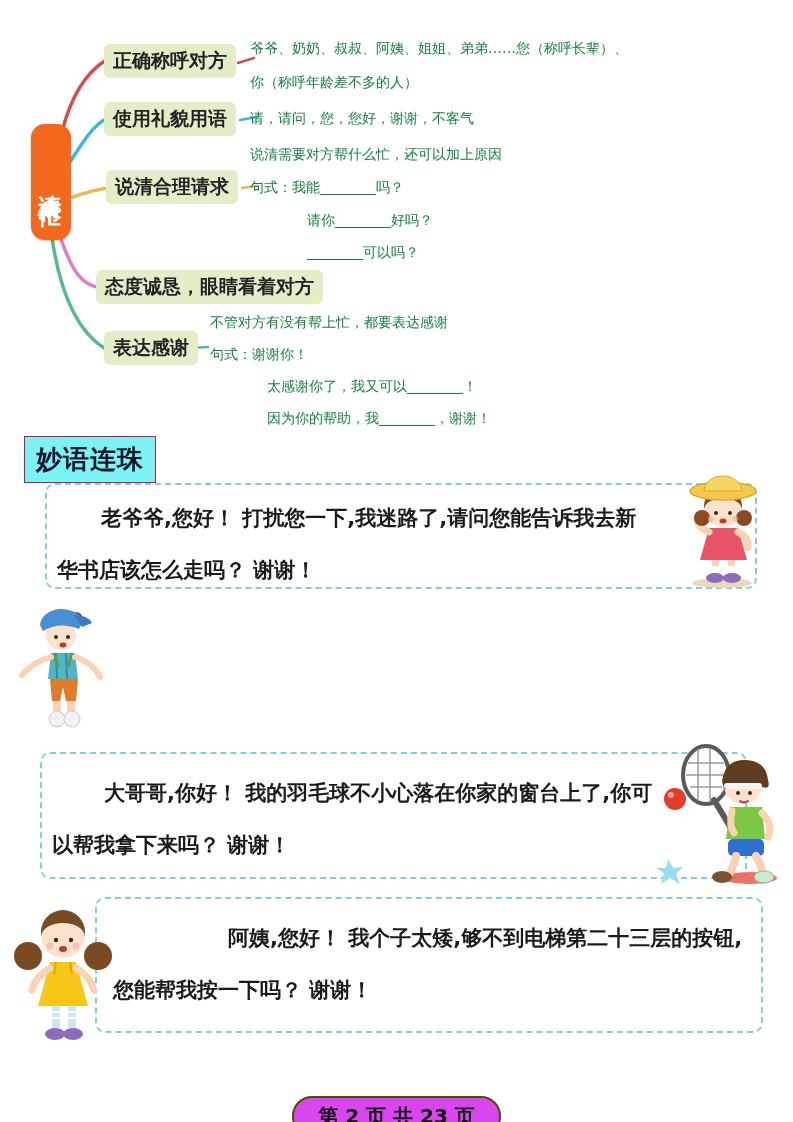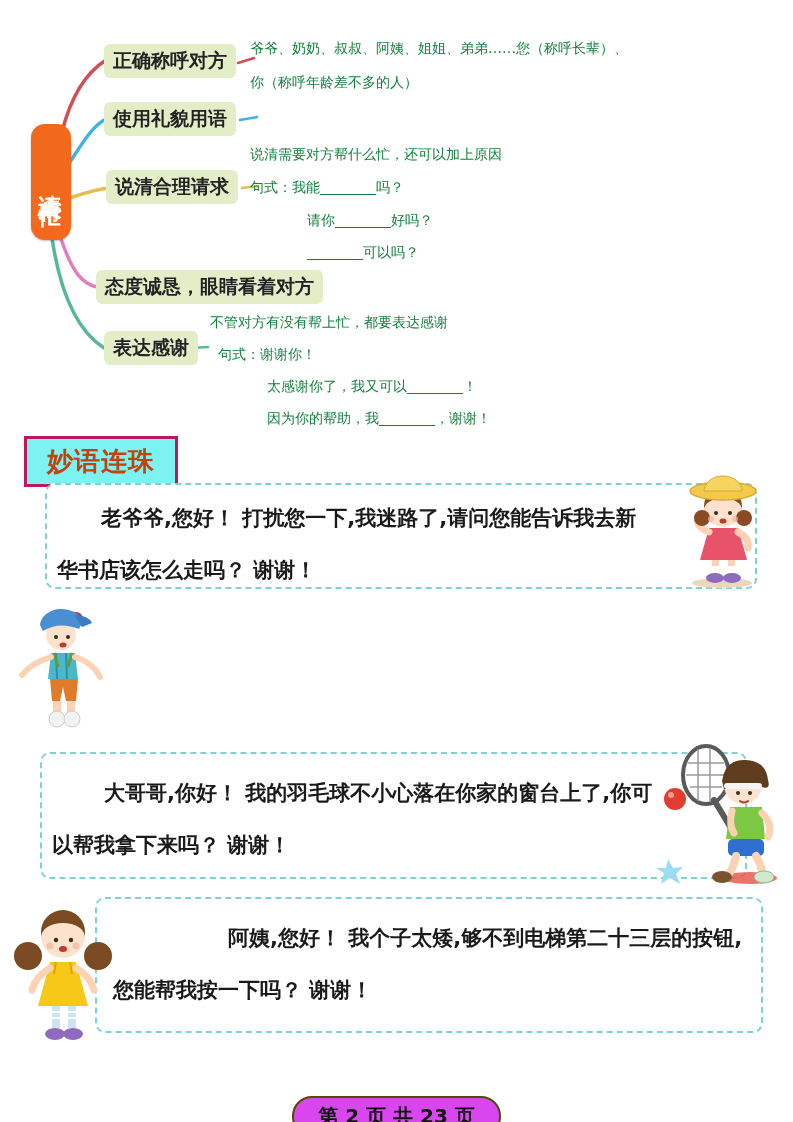--- a/index.html
+++ b/index.html
@@ -23,26 +23,26 @@
   .b1{left:104px;top:44px;}
   .b2{left:104px;top:102px;}
   .b3{left:106px;top:170px;}
   .b4{left:96px;top:270px;}
   .b5{left:104px;top:331px;}
   .mm-detail{position:absolute;font-size:14px;font-weight:400;color:#15803d;white-space:nowrap;}
   .d1a{left:250px;top:40px;}  .d1b{left:250px;top:74px;}
   .d2a{left:250px;top:110px;}
   .d3a{left:250px;top:146px;} .d3b{left:250px;top:179px;}
   .d3c{left:307px;top:212px;} .d3d{left:307px;top:244px;}
-  .d5a{left:210px;top:314px;} .d5b{left:218px;top:346px;}
+  .d5a{left:210px;top:314px;} .d5b{left:210px;top:346px;}
   .d5c{left:267px;top:378px;} .d5d{left:267px;top:410px;}
   
   .section-title{
-    position:absolute;left:24px;top:436px;background:#7df2f2;border:3px solid #be185d;
-    color:#c2410c;font-size:26px;font-weight:bold;padding:5px 20px;letter-spacing:1px;
+    position:absolute;left:24px;top:436px;background:#7df2f2;border:1px solid #be185d;
+    color:#0f172a;font-size:26px;font-weight:bold;padding:5px 11px;letter-spacing:1px;
   }
   
   .dialogue{
     position:absolute;border:2px dashed #7fd2d2;border-radius:10px;background:#ffffff;
     font-size:21px;font-weight:600;line-height:52px;box-sizing:border-box;color:#1a1a1a;
   }
   .dlg1{left:45px;top:483px;width:712px;height:106px;padding:7px 112px 0 10px;text-indent:44px;}
   .dlg2{left:55px;top:603px;width:705px;height:117px;padding:12px 20px 0 28px;text-indent:108px;}
   .dlg3{left:40px;top:752px;width:707px;height:127px;padding:13px 88px 0 10px;text-indent:52px;}
   .dlg4{left:95px;top:897px;width:668px;height:136px;padding:13px 10px 0 16px;text-indent:115px;}
@@ -79,20 +79,21 @@
   <div class="mm-root">请人帮忙</div>
 
   <div class="mm-box b1">正确称呼对方</div>
   <div class="mm-box b2">使用礼貌用语</div>
   <div class="mm-box b3">说清合理请求</div>
   <div class="mm-box b4">态度诚恳，眼睛看着对方</div>
   <div class="mm-box b5">表达感谢</div>
 
   <div class="mm-detail d1a">爷爷、奶奶、叔叔、阿姨、姐姐、弟弟……您（称呼长辈）、</div>
   <div class="mm-detail d1b">你（称呼年龄差不多的人）</div>
+  <div class="mm-detail d2a">请，请问，您，您好，谢谢，不客气</div>
   <div class="mm-detail d3a">说清需要对方帮什么忙，还可以加上原因</div>
   <div class="mm-detail d3b">句式：我能________吗？</div>
   <div class="mm-detail d3c">请你________好吗？</div>
   <div class="mm-detail d3d">________可以吗？</div>
   <div class="mm-detail d5a">不管对方有没有帮上忙，都要表达感谢</div>
   <div class="mm-detail d5b">句式：谢谢你！</div>
   <div class="mm-detail d5c">太感谢你了，我又可以________！</div>
   <div class="mm-detail d5d">因为你的帮助，我________，谢谢！</div>
 
   <div class="section-title">妙语连珠</div>

